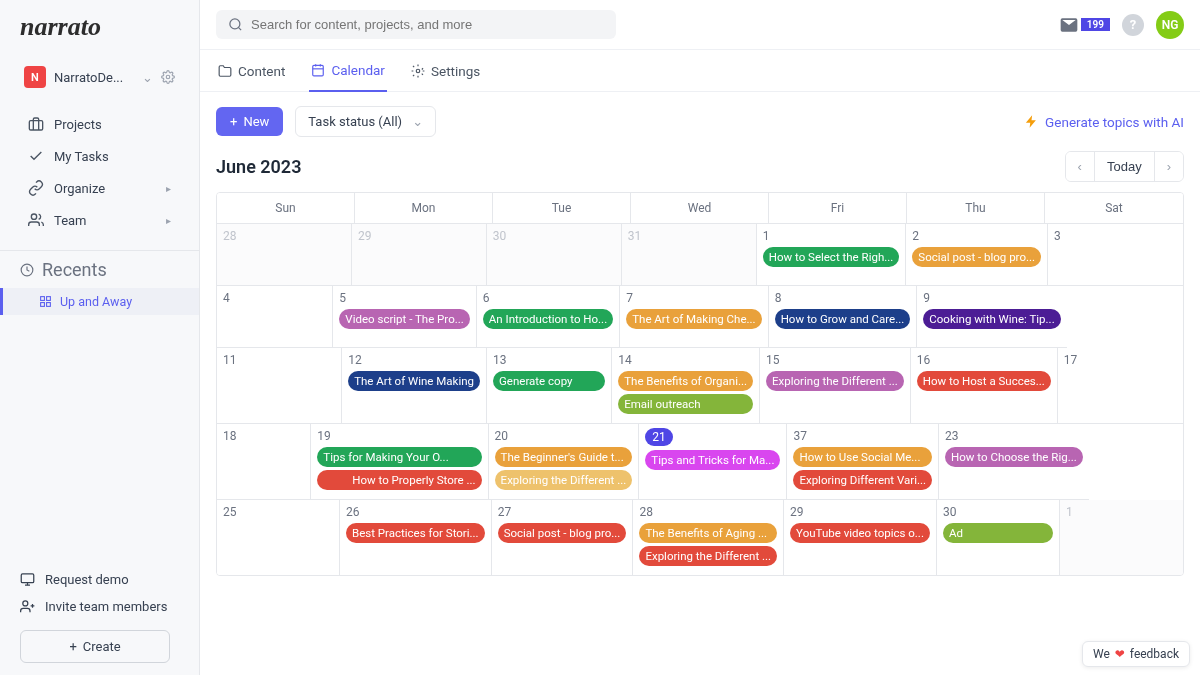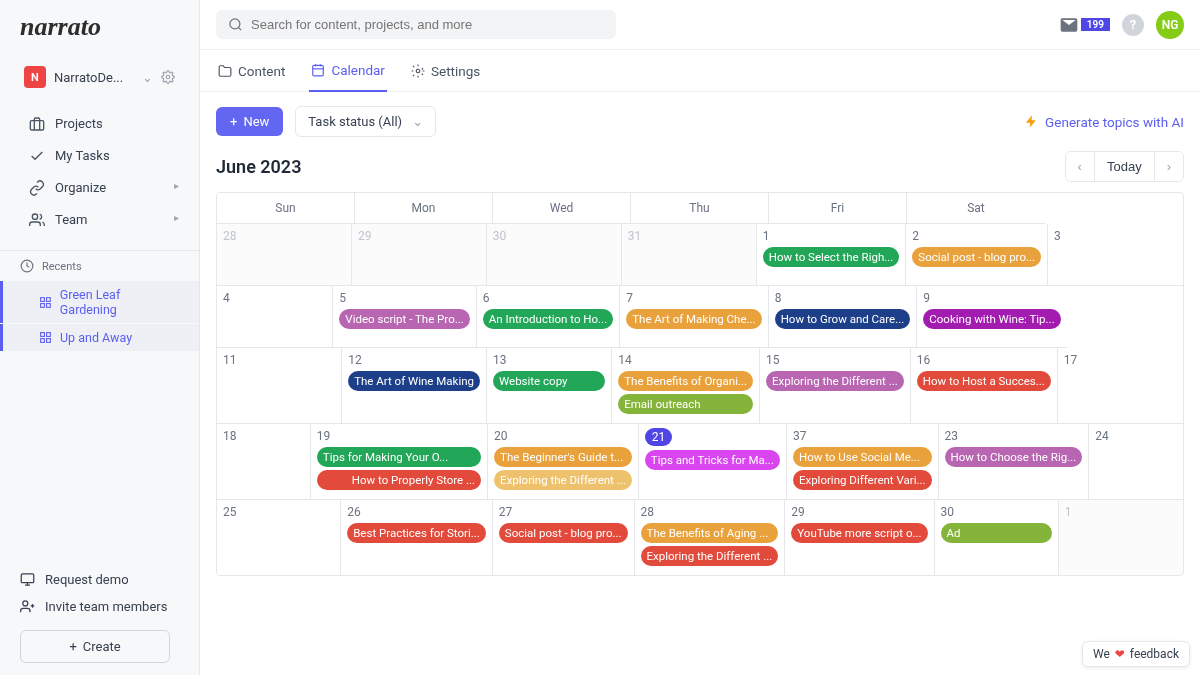--- a/index.html
+++ b/index.html
@@ -6,25 +6,25 @@
 body { font-family: -apple-system, BlinkMacSystemFont, "Segoe UI", Roboto, sans-serif; font-size: 13px; color: #333; background: #fff; width: 1200px; height: 675px; overflow: hidden; }
 .app { display: flex; height: 100%; }
 
 
 .sidebar { width: 200px; background: #f7f8fa; border-right: 1px solid #e5e7eb; display: flex; flex-direction: column; }
 .logo { font-family: Georgia, serif; font-style: italic; font-weight: bold; font-size: 26px; padding: 12px 20px; color: #2d2d2d; }
 .workspace { display: flex; align-items: center; padding: 8px 16px; margin: 4px 8px; border-radius: 6px; gap: 8px; }
 .wk-badge { width: 22px; height: 22px; background: #ef4444; color: #fff; border-radius: 4px; display: flex; align-items: center; justify-content: center; font-size: 11px; font-weight: 600; }
 .wk-name { flex: 1; color: #374151; font-size: 13px; overflow: hidden; text-overflow: ellipsis; white-space: nowrap; }
 .nav { padding: 8px 0; }
-.nav-item { display: flex; align-items: flex-start; padding: 8px 20px; gap: 10px; color: #374151; cursor: pointer; margin-left: 9px; }
+.nav-item { display: flex; align-items: center; padding: 8px 28px; gap: 10px; color: #374151; cursor: pointer; }
 .nav-item .icon { width: 16px; height: 16px; display: flex; align-items: center; justify-content: center; color: #4b5563; }
 .nav-item .chev { margin-left: auto; color: #9ca3af; font-size: 10px; }
 .bolt { color: #f59e0b; }
-.recents-hdr { display: flex; align-items: center; gap: 8px; padding: 8px 20px; color: #6b7280; font-size: 11px; border-top: 1px solid #e5e7eb; margin-top: 6px; }
+.recents-hdr { display: flex; align-items: center; gap: 8px; padding: 8px 20px; color: #6b7280; font-size: 18px; border-top: 1px solid #e5e7eb; margin-top: 6px; }
 .recent-item { display: flex; align-items: center; gap: 8px; padding: 6px 20px 6px 36px; color: #5b5fef; font-size: 12.5px; cursor: pointer; border-left: 3px solid #5b5fef; background:#eef0f6; margin-bottom:1px;}
 .sidebar-footer { margin-top: auto; padding: 12px 20px; }
 .sf-item { display: flex; align-items: center; gap: 10px; padding: 6px 0; color: #374151; cursor: pointer; font-size: 13px; }
 .create-btn { display: flex; align-items: center; justify-content: center; gap: 6px; border: 1px solid #d1d5db; border-radius: 6px; padding: 8px; margin-top: 10px; cursor: pointer; color: #374151; width: 150px; }
 
 
 .main { flex: 1; display: flex; flex-direction: column; }
 .topbar { display: flex; align-items: center; padding: 10px 16px; gap: 12px; border-bottom: 1px solid #eef0f4; }
 .search { flex: 0 0 400px; display: flex; align-items: center; background: #f3f4f6; border-radius: 6px; padding: 7px 12px; gap: 8px; color: #6b7280; }
 .search input { border: none; background: transparent; outline: none; flex: 1; font-size: 13px; color: #374151; }
@@ -141,29 +141,20 @@
       <span>Recents</span>
     </div>
     <div id="recents-list">
         <div class="recent-item">
           <svg width="13" height="13" viewBox="0 0 24 24" fill="none" stroke="currentColor" stroke-width="2">
             <rect x="3" y="3" width="7" height="7"></rect>
             <rect x="14" y="3" width="7" height="7"></rect>
             <rect x="14" y="14" width="7" height="7"></rect>
             <rect x="3" y="14" width="7" height="7"></rect>
           </svg>
-          <span>Green Leaf Gardening</span>
-        </div>
-        <div class="recent-item">
-          <svg width="13" height="13" viewBox="0 0 24 24" fill="none" stroke="currentColor" stroke-width="2">
-            <rect x="3" y="3" width="7" height="7"></rect>
-            <rect x="14" y="3" width="7" height="7"></rect>
-            <rect x="14" y="14" width="7" height="7"></rect>
-            <rect x="3" y="14" width="7" height="7"></rect>
-          </svg>
           <span>Up and Away</span>
         </div>
       </div>
 
     <div class="sidebar-footer">
       <div class="sf-item">
         <span>
             <svg width="15" height="15" viewBox="0 0 24 24" fill="none" stroke="currentColor" stroke-width="2">
               <rect x="2" y="3" width="20" height="14" rx="2"></rect>
               <line x1="8" y1="21" x2="16" y2="21"></line>
@@ -271,67 +262,67 @@
         <button class="navbtn">‹</button>
         <button>Today</button>
         <button class="navbtn">›</button>
       </div>
     </div>
 
     <div class="calendar">
       <div class="dow-row" id="dow-row">
           <div class="dow">Sun</div>
           <div class="dow">Mon</div>
+          <div class="dow">Tue</div>
           <div class="dow">Wed</div>
+          <div class="dow">Fri</div>
           <div class="dow">Thu</div>
-          <div class="dow">Fri</div>
           <div class="dow">Sat</div>
         </div>
       <div id="weeks">
           <div class="week">
             <div class="cell out"><div class="daynum">28</div></div>
             <div class="cell out"><div class="daynum">29</div></div>
             <div class="cell out"><div class="daynum">30</div></div>
             <div class="cell out"><div class="daynum">31</div></div>
             <div class="cell"><div class="daynum">1</div><div class="event" style="background: rgb(34, 166, 88);">How to Select the Righ...</div></div>
             <div class="cell"><div class="daynum">2</div><div class="event" style="background: rgb(233, 161, 59);">Social post - blog pro...</div></div>
             <div class="cell"><div class="daynum">3</div></div>
           </div>
           <div class="week">
             <div class="cell"><div class="daynum">4</div></div>
             <div class="cell"><div class="daynum">5</div><div class="event" style="background: rgb(184, 101, 178);">Video script - The Pro...</div></div>
             <div class="cell"><div class="daynum">6</div><div class="event" style="background: rgb(34, 166, 88);">An Introduction to Ho...</div></div>
             <div class="cell"><div class="daynum">7</div><div class="event" style="background: rgb(233, 161, 59);">The Art of Making Che...</div></div>
             <div class="cell"><div class="daynum">8</div><div class="event" style="background: rgb(29, 63, 138);">How to Grow and Care...</div></div>
-            <div class="cell"><div class="daynum">9</div><div class="event" style="background: #a21caf;">Cooking with Wine: Tip...</div></div>
+            <div class="cell"><div class="daynum">9</div><div class="event" style="background: #4c1d95;">Cooking with Wine: Tip...</div></div>
           </div>
           <div class="week">
             <div class="cell"><div class="daynum">11</div></div>
             <div class="cell"><div class="daynum">12</div><div class="event" style="background: rgb(29, 63, 138);">The Art of Wine Making</div></div>
-            <div class="cell"><div class="daynum">13</div><div class="event" style="background: rgb(34, 166, 88);">Website copy</div></div>
+            <div class="cell"><div class="daynum">13</div><div class="event" style="background: rgb(34, 166, 88);">Generate copy</div></div>
             <div class="cell"><div class="daynum">14</div><div class="event" style="background: rgb(233, 161, 59);">The Benefits of Organi...</div><div class="event" style="background: rgb(132, 181, 58);">Email outreach</div></div>
             <div class="cell"><div class="daynum">15</div><div class="event" style="background: rgb(184, 101, 178);">Exploring the Different ...</div></div>
             <div class="cell"><div class="daynum">16</div><div class="event" style="background: rgb(226, 74, 59);">How to Host a Succes...</div></div>
             <div class="cell"><div class="daynum">17</div></div>
           </div>
           <div class="week">
             <div class="cell"><div class="daynum">18</div></div>
             <div class="cell"><div class="daynum">19</div><div class="event" style="background: rgb(34, 166, 88);">Tips for Making Your O...</div><div class="event" style="background: rgb(226, 74, 59); padding-left: 35px;">How to Properly Store ...</div></div>
             <div class="cell"><div class="daynum">20</div><div class="event" style="background: rgb(233, 161, 59);">The Beginner's Guide t...</div><div class="event" style="background: rgb(238, 194, 108);">Exploring the Different ...</div></div>
             <div class="cell"><div class="daynum today">21</div><div class="event" style="background: #d946ef;">Tips and Tricks for Ma...</div></div>
             <div class="cell"><div class="daynum">37</div><div class="event" style="background: rgb(233, 161, 59);">How to Use Social Me...</div><div class="event" style="background: rgb(226, 74, 59);">Exploring Different Vari...</div></div>
             <div class="cell"><div class="daynum">23</div><div class="event" style="background: rgb(184, 101, 178);">How to Choose the Rig...</div></div>
-            <div class="cell"><div class="daynum">24</div></div>
           </div>
           <div class="week">
             <div class="cell"><div class="daynum">25</div></div>
             <div class="cell"><div class="daynum">26</div><div class="event" style="background: rgb(226, 74, 59);">Best Practices for Stori...</div></div>
             <div class="cell"><div class="daynum">27</div><div class="event" style="background: rgb(226, 74, 59);">Social post - blog pro...</div></div>
             <div class="cell"><div class="daynum">28</div><div class="event" style="background: rgb(233, 161, 59);">The Benefits of Aging ...</div><div class="event" style="background: rgb(226, 74, 59);">Exploring the Different ...</div></div>
-            <div class="cell"><div class="daynum">29</div><div class="event" style="background: rgb(226, 74, 59);">YouTube more script o...</div></div>
+            <div class="cell"><div class="daynum">29</div><div class="event" style="background: rgb(226, 74, 59);">YouTube video topics o...</div></div>
             <div class="cell"><div class="daynum">30</div><div class="event" style="background: rgb(132, 181, 58);">Ad</div></div>
             <div class="cell out"><div class="daynum">1</div></div>
           </div>
         </div>
     </div>
   </div>
 </div>
 
 <div class="feedback">
   <span>We</span>

